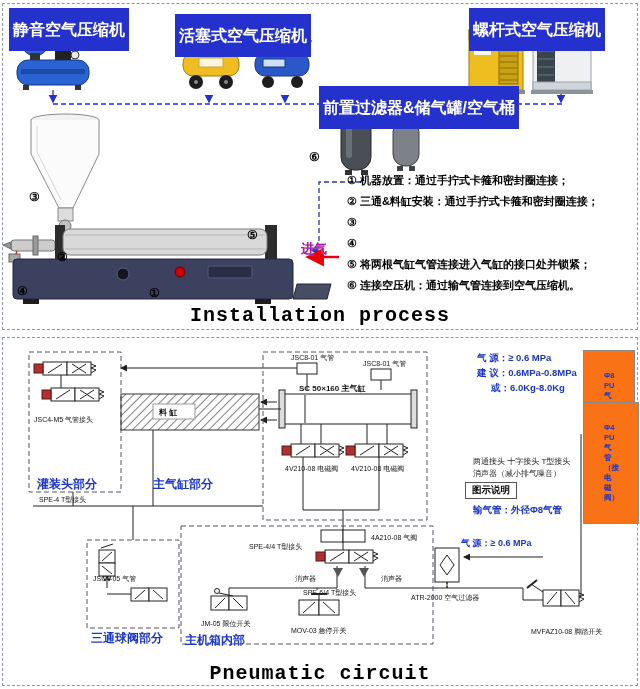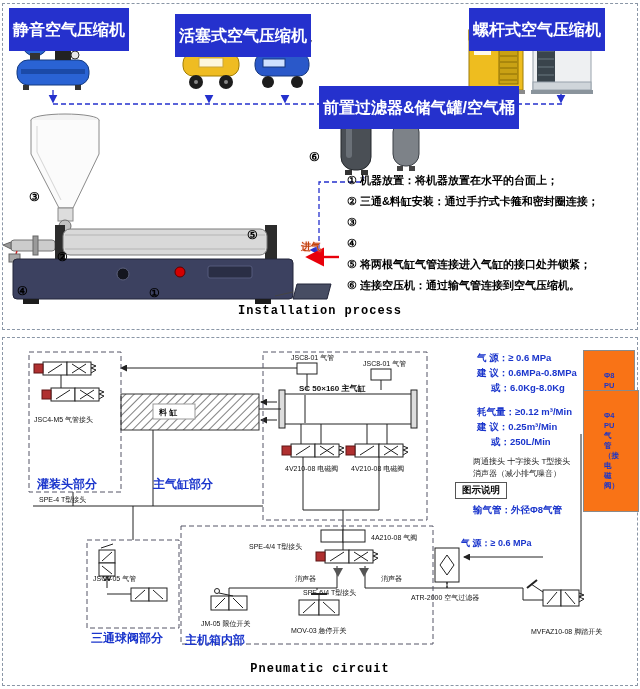--- a/index.html
+++ b/index.html
@@ -4,30 +4,30 @@
 <style>
   * { margin:0; padding:0; box-sizing:border-box; }
   html,body { background:#fff; }
   body { font-family:"Liberation Sans", sans-serif; width:640px; }
   .canvas { position:relative; width:640px; height:689px; background:#fff; overflow:hidden; }
   .panel { position:absolute; border:1px dashed #8a96a6; background:#fff; }
   #install-panel { left:2px; top:3px; width:636px; height:327px; }
   #pneu-panel { left:2px; top:337px; width:636px; height:349px; }
   .layer { position:absolute; left:0; top:0; }
   .blue-tag { position:absolute; background:#2531cd; color:#fff; font-size:16px; font-weight:bold; line-height:15px; padding:14px 4px; white-space:nowrap; }
-  .panel-title { position:absolute; left:0; right:0; text-align:center; font-family:"Liberation Mono","DejaVu Sans Mono",monospace; font-size:12px; font-weight:bold; color:#000; letter-spacing:1px; }
+  .panel-title { position:absolute; left:0; right:0; text-align:center; font-family:"Liberation Mono","DejaVu Sans Mono",monospace; font-size:20px; font-weight:bold; color:#000; letter-spacing:1px; }
   .steps { position:absolute; left:344px; top:166px; width:292px; }
   .step { display:flex; gap:3px; line-height:21px; font-size:11px; font-weight:bold; color:#000; white-space:nowrap; }
   .callout { position:absolute; font-size:12px; font-weight:bold; color:#000; }
-  .inlet-label { position:absolute; left:298px; top:236px; color:#c2410c; font-size:10px; font-weight:bold; text-shadow:0 0 2px #ffc2c2; }
+  .inlet-label { position:absolute; left:298px; top:236px; color:#a21caf; font-size:13px; font-weight:bold; text-shadow:0 0 2px #ffc2c2; }
   .sec-label { position:absolute; color:#1a35cc; font-size:12px; font-weight:bold; white-space:nowrap; }
   .spec { position:absolute; color:#1a35cc; font-weight:bold; font-size:9.5px; line-height:15px; white-space:nowrap; }
   .spec-box { position:absolute; border:1px solid #8a8a8a; color:#1a35cc; font-size:7.5px; font-weight:bold; padding:20px; line-height:10px; background:#f97316; }
   .legend-line { position:absolute; color:#222; font-size:8px; white-space:nowrap; }
-  .legend-title { position:absolute; border:1px solid #555; font-size:9.5px; font-weight:bold; color:#000; padding:1px 6px; background:#fff; white-space:nowrap; }
+  .legend-title { position:absolute; border:1px solid #555; font-size:9.5px; font-weight:bold; color:#000; padding:1px 6px; background:#fff; white-space:nowrap;margin-left:10px; }
   svg { display:block; }
   svg text { font-family:"Liberation Sans", sans-serif; fill:#111; }
   .t7 { font-size:7px; } .t8 { font-size:8px; font-weight:bold; }
   .t9 { font-size:9px; font-weight:bold; fill:#1a35cc; }
 </style>
 </head>
 <body>
 
 <div class="canvas">
 
@@ -176,21 +176,21 @@
     <div class="callout" style="left:26px;top:186px">③</div>
     <div class="callout" style="left:54px;top:246px">②</div>
     <div class="callout" style="left:14px;top:280px">④</div>
     <div class="callout" style="left:146px;top:282px">①</div>
     <div class="callout" style="left:244px;top:224px">⑤</div>
     <div class="callout" style="left:306px;top:146px">⑥</div>
 
     <div class="steps">
       <div class="step">
           <span>①</span>
-          <span>机器放置：将机器放置在水平的台面上；</span>
+          <span>机器放置：通过手拧式卡箍和密封圈连接；</span>
         </div>
       <div class="step">
           <span>②</span>
           <span>三通&amp;料缸安装：通过手拧式卡箍和密封圈连接；</span>
         </div>
       <div class="step">
           <span>③</span>
         </div>
       <div class="step">
           <span>④</span>
@@ -378,27 +378,22 @@
     <div class="sec-label" style="left:34px;top:138px">灌装头部分</div>
     <div class="sec-label" style="left:150px;top:138px">主气缸部分</div>
     <div class="sec-label" style="left:88px;top:292px">三通球阀部分</div>
     <div class="sec-label" style="left:182px;top:294px">主机箱内部</div>
 
     <div class="spec" style="left:474px;top:12px">
       <div>气 源：≥ 0.6 MPa</div>
       <div>建 议：0.6MPa-0.8MPa</div>
       <div style="padding-left:14px">或：6.0Kg-8.0Kg</div>
     </div>
-    <div class="spec" style="left:474px;top:66px">
-      <div>耗气量：≥0.12 m³/Min</div>
-      <div>建 议：0.25m³/Min</div>
-      <div style="padding-left:14px">或：250L/Min</div>
-    </div>
     <div class="spec-box" style="left:580px;top:12px;width:52px">Φ8 PU 气管（接气泵）</div>
-    <div class="spec-box" style="left:580px;top:52px;width:56px">Φ4 PU 气管（接电磁阀）</div>
+    <div class="spec-box" style="left:580px;top:64px;width:56px">Φ4 PU 气管（接电磁阀）</div>
     <div class="legend-line" style="left:470px;top:118px">两通接头 十字接头 T型接头</div>
     <div class="legend-line" style="left:470px;top:130px">消声器（减小排气噪音）</div>
     <div class="legend-title" style="left:452px;top:144px">图示说明</div>
     <div class="spec" style="left:470px;top:164px">输气管：外径Φ8气管</div>
 
     <div class="panel-title" style="top:324px">Pneumatic circuit</div>
   </section>
 </div>
 
 </body></html>

